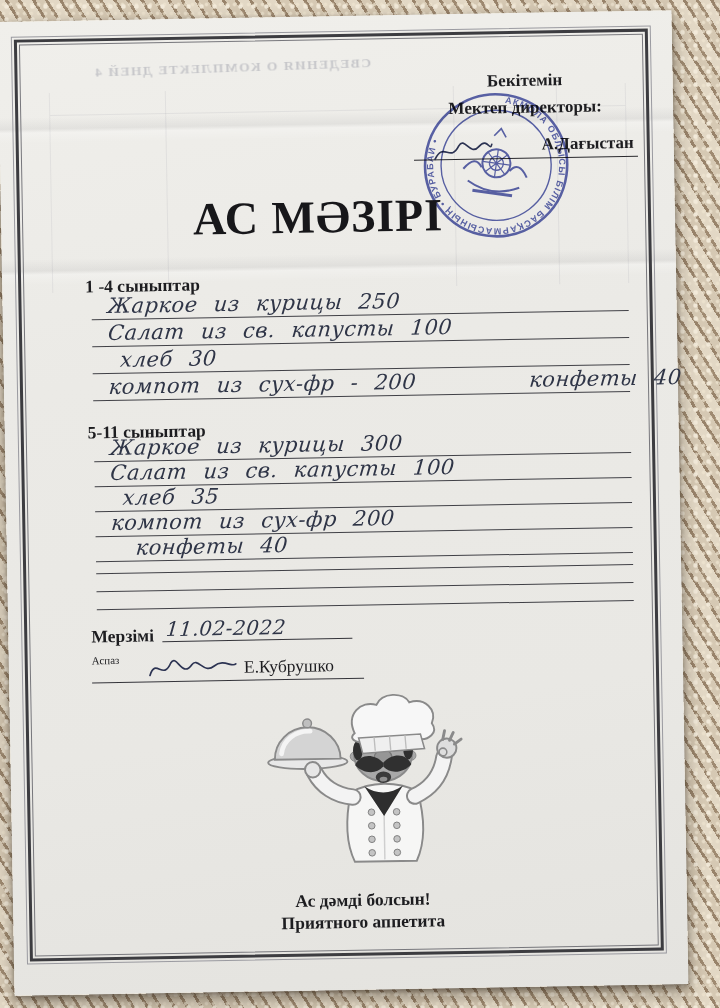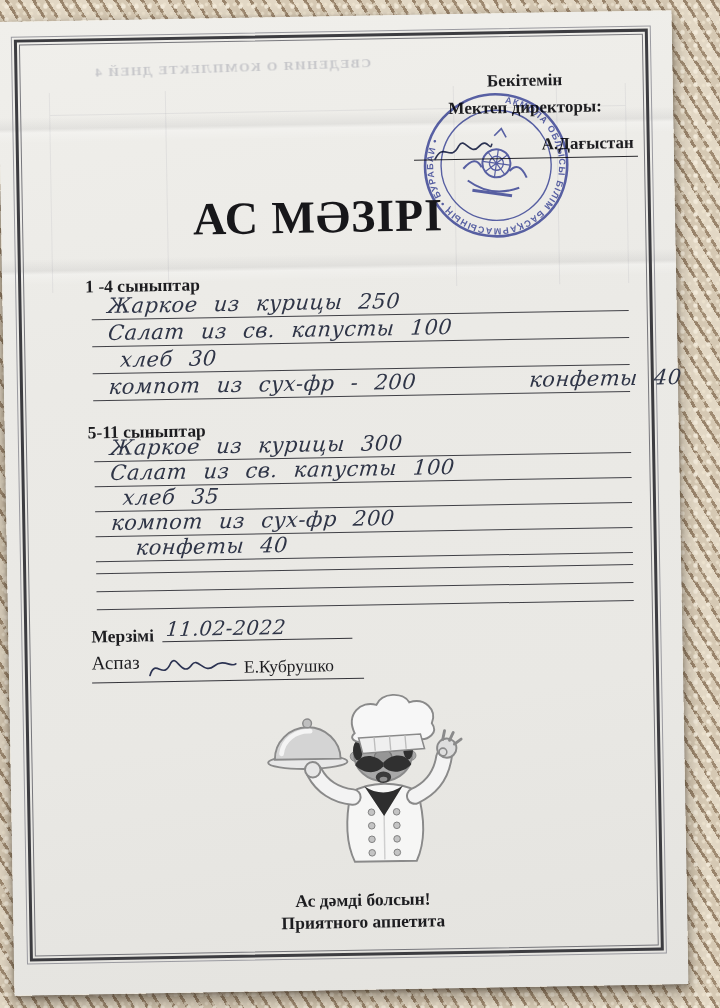--- a/index.html
+++ b/index.html
@@ -51,21 +51,21 @@
   .rule-row .hand{position:absolute;left:16px;bottom:1px;}
   .hand{font-family:"DejaVu Serif", serif;font-style:italic;font-size:21px;color:#2f3547;
     letter-spacing:0.5px;word-spacing:9px;white-space:pre;transform:skewX(-6deg);display:inline-block;}
   .rule-empty{position:absolute;left:89px;width:537px;height:0;border-top:1.6px solid #404046;}
   
   .date-row{position:absolute;left:83px;top:596px;height:28px;}
   .date-row .lbl{font-weight:bold;font-size:17.5px;color:#1d1d20;vertical-align:bottom;}
   .date-line{display:inline-block;width:190px;border-bottom:1.6px solid #34343a;margin-left:8px;height:26px;position:relative;}
   .date-line .hand{position:absolute;left:4px;bottom:0;font-size:20px;}
   .cook-row{position:absolute;left:83px;top:634px;height:28px;width:272px;border-bottom:1.6px solid #34343a;}
-  .cook-row .lbl{position:absolute;left:0;bottom:8px;font-size:19px;color:#1d1d20;}
+  .cook-row .lbl{position:absolute;left:0;bottom:16px;font-size:11px;color:#1d1d20;}
   .cook-row svg{position:absolute;left:54px;bottom:-2px;}
   .cook-row .cname{position:absolute;left:152px;bottom:2px;font-size:17.5px;color:#1d1d20;}
   
   .chef{position:absolute;left:247px;top:678px;width:232px;height:190px;}
   .footer1,.footer2{position:absolute;left:0;width:700px;text-align:center;font-weight:bold;font-size:17.5px;color:#1d1d20;}
   .footer1{top:874px;} .footer2{top:896px;}
 </style>
 </head>
 <body>
 

